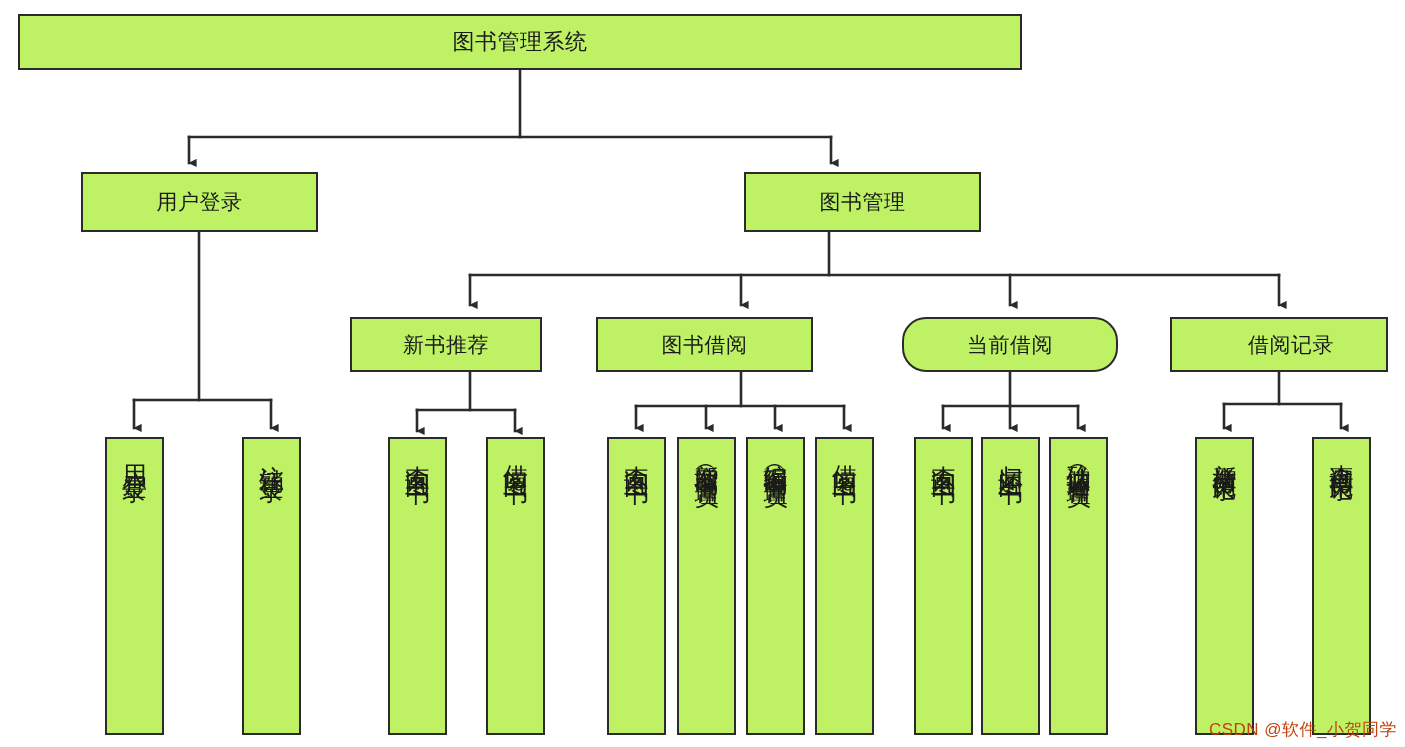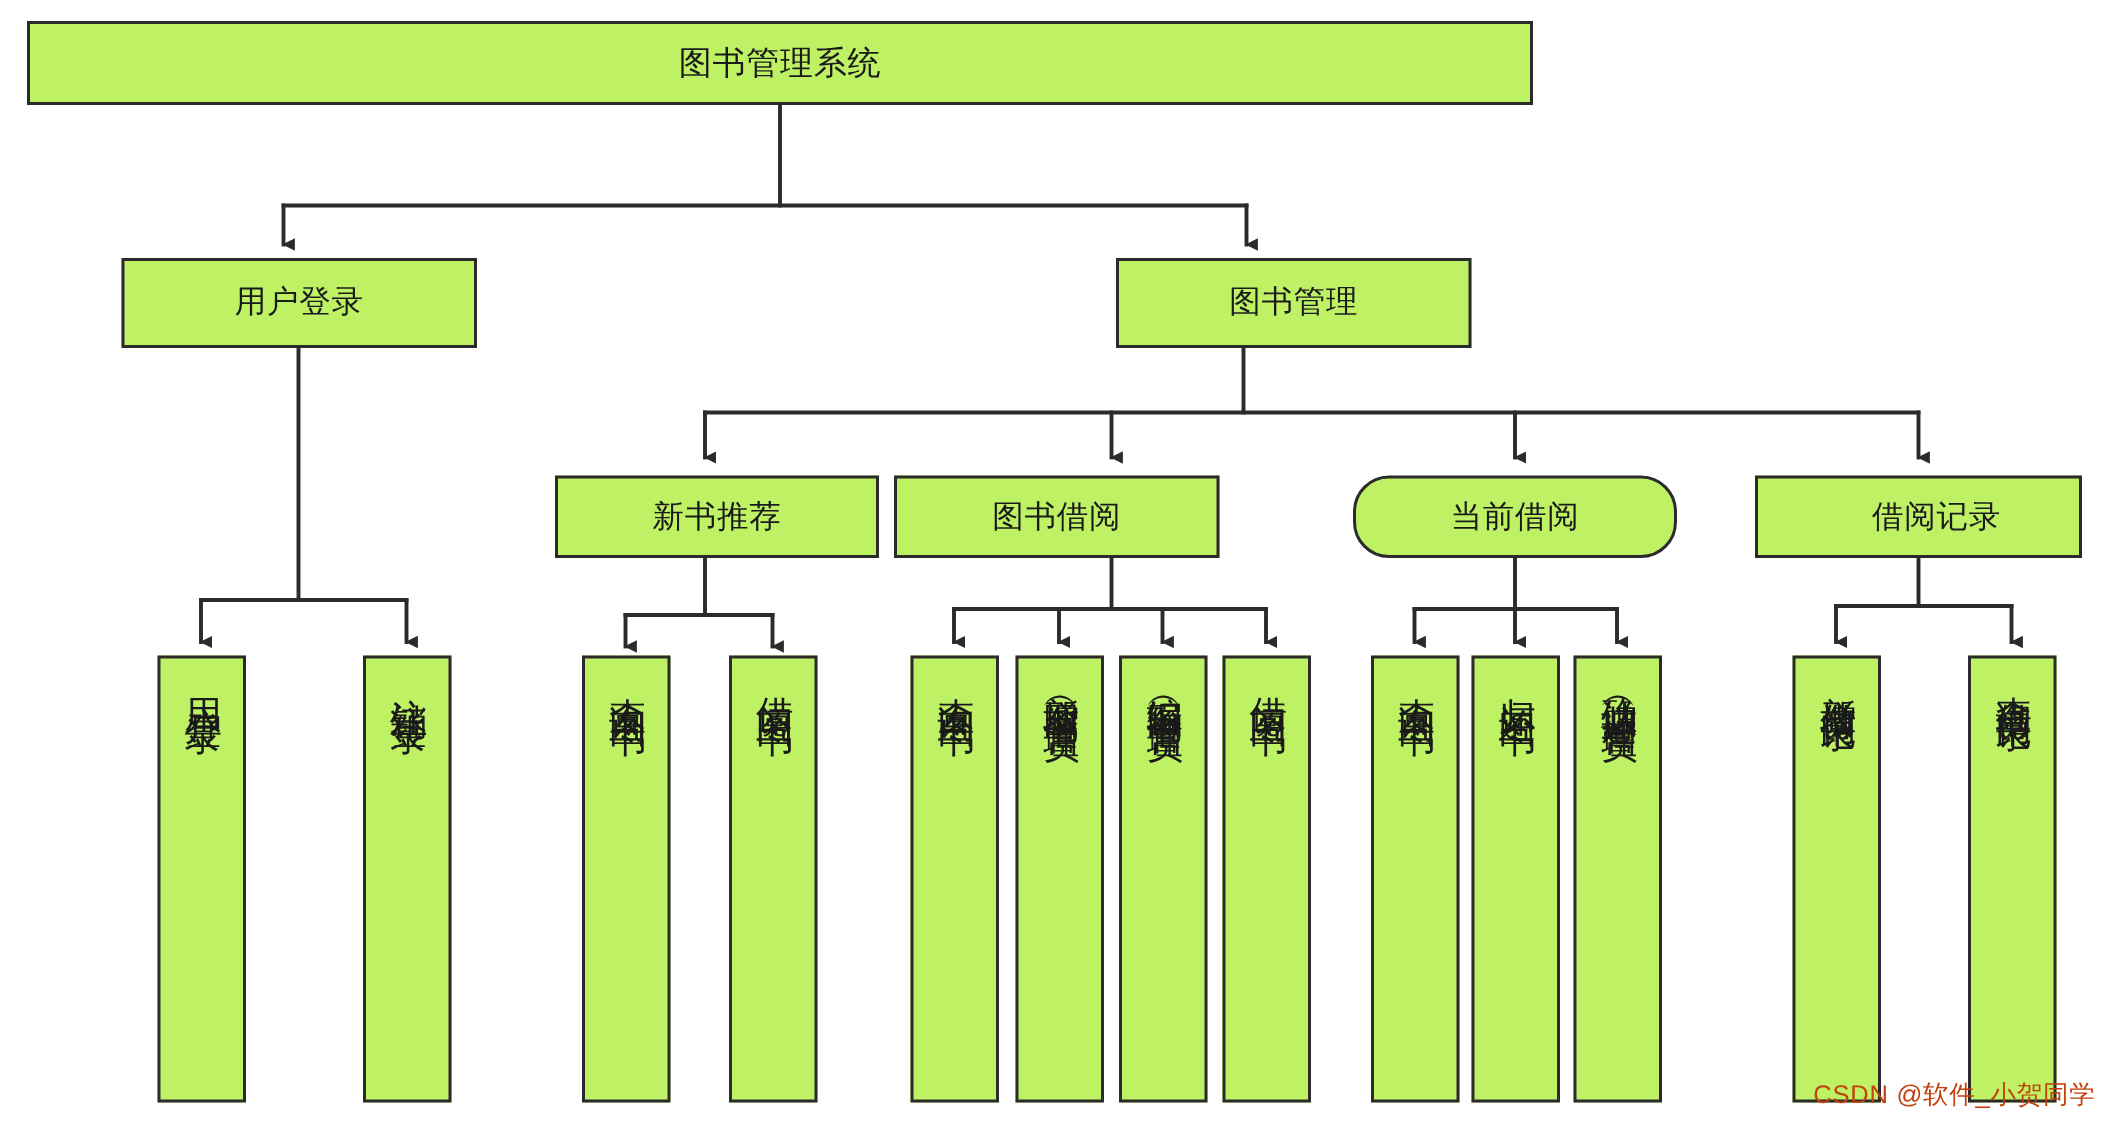--- a/index.html
+++ b/index.html
@@ -137,21 +137,21 @@
     <span class="node-label">图书管理系统</span>
   </div>
 
   <div class="node horiz" style="left:81px; top:172px; width:237px; height:60px;">
     <span class="node-label">用户登录</span>
   </div>
   <div class="node horiz" style="left:711px; top:172px; width:237px; height:60px;margin-left:33px;">
     <span class="node-label">图书管理</span>
   </div>
 
-  <div class="node horiz" style="left:370px; top:317px; width:216px; height:55px;">
+  <div class="node horiz" style="left:350px; top:317px; width:192px; height:55px;">
     <span class="node-label">新书推荐</span>
   </div>
   <div class="node horiz" style="left:596px; top:317px; width:217px; height:55px;">
     <span class="node-label">图书借阅</span>
   </div>
   <div class="node horiz" style="left:902px; top:317px; width:216px; height:55px;border-radius:24px;">
     <span class="node-label">当前借阅</span>
   </div>
   <div class="node horiz" style="left:1170px; top:317px; width:218px; height:55px;padding-left:24px;">
     <span class="node-label">借阅记录</span>

